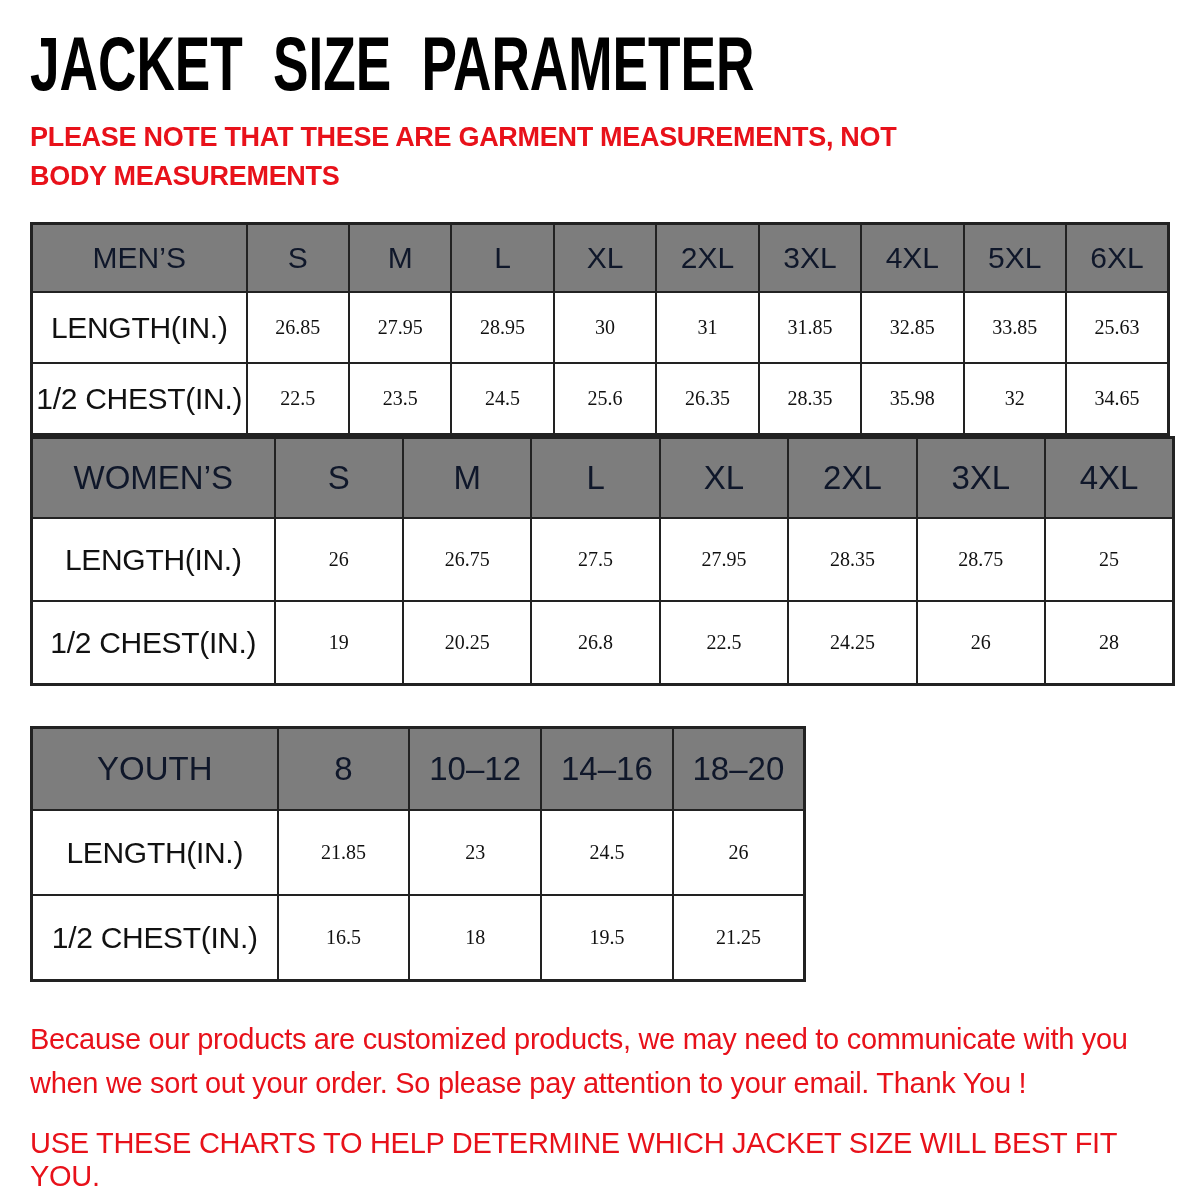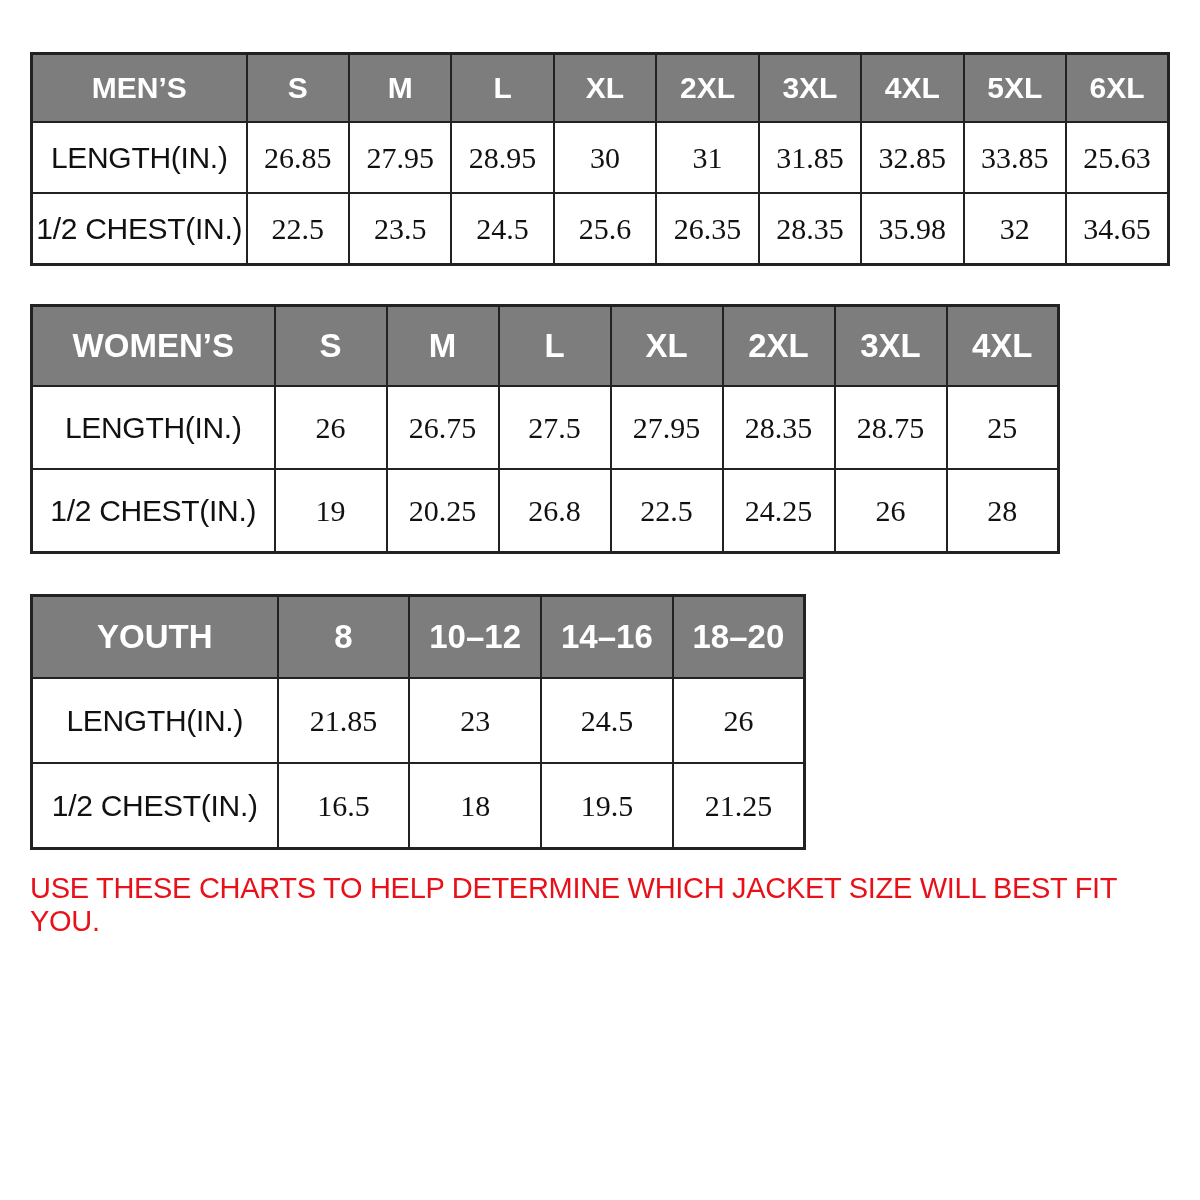--- a/index.html
+++ b/index.html
@@ -25,30 +25,30 @@
   .note{
     margin-top:16px;max-width:912px;
     color:var(--red);font-size:27px;line-height:1.45;
     letter-spacing:-0.3px;font-weight:bold;
   }
 
   table{border-collapse:collapse;table-layout:fixed;}
   table{border:3px solid var(--border);}
   th,td{border:2px solid var(--border);text-align:center;vertical-align:middle;padding:0;}
   thead th{
-    background:var(--header-bg);color:#ffffff;font-weight:bold;
+    background:var(--header-bg);color:#0f172a;font-weight:normal;
   }
   td.row-label{font-size:30px;letter-spacing:-0.3px;}
-  td.val{font-family:"Liberation Serif",serif;font-size:30px;}
+  td.val{font-family:"Liberation Serif",serif;font-size:20px;}
 
   #mens-table{width:1140px;margin-top:26px;}
   #mens-table thead th{height:66px;font-size:30px;}
   #mens-table td{height:69px;}
 
-  #womens-table{width:1030px;margin-top:38px;}
+  #womens-table{width:1145px;}
   #womens-table thead th{height:78px;font-size:33px;}
   #womens-table td{height:81px;}
 
   #youth-table{width:776px;margin-top:40px;}
   #youth-table thead th{height:80px;font-size:33px;}
   #youth-table td{height:83px;}
 
   .footer-para{
     margin-top:36px;max-width:1155px;
     color:var(--red);font-size:29px;line-height:1.5;letter-spacing:-0.3px;
@@ -56,21 +56,25 @@
   .footer-caps{
     margin-top:22px;max-width:1155px;
     color:var(--red);font-size:29px;letter-spacing:-0.3px;
   }
 </style>
 </head>
 <body>
 
 <div class="wrap">
 
-
+  <div>
+    <span class="title">JACKET SIZE PARAMETER</span>
+  </div>
+
+  <div class="note">PLEASE NOTE THAT THESE ARE GARMENT MEASUREMENTS, NOT BODY MEASUREMENTS</div>
 
   <table id="mens-table">
     <colgroup>
       <col style="width:215px">
       <col>
         <col>
         <col>
         <col>
         <col>
         <col>
@@ -195,15 +199,16 @@
       <tr>
         <td class="row-label">1/2 CHEST(IN.)</td>
         <td class="val">16.5</td>
         <td class="val">18</td>
         <td class="val">19.5</td>
         <td class="val">21.25</td>
       </tr>
     </tbody>
   </table>
 
+  <div class="footer-para">Because our products are customized products, we may need to communicate with you when we sort out your order. So please pay attention to your email. Thank You !</div>
   <div class="footer-caps">USE THESE CHARTS TO HELP DETERMINE WHICH JACKET SIZE WILL BEST FIT YOU.</div>
 
 </div>
 
 </body></html>

